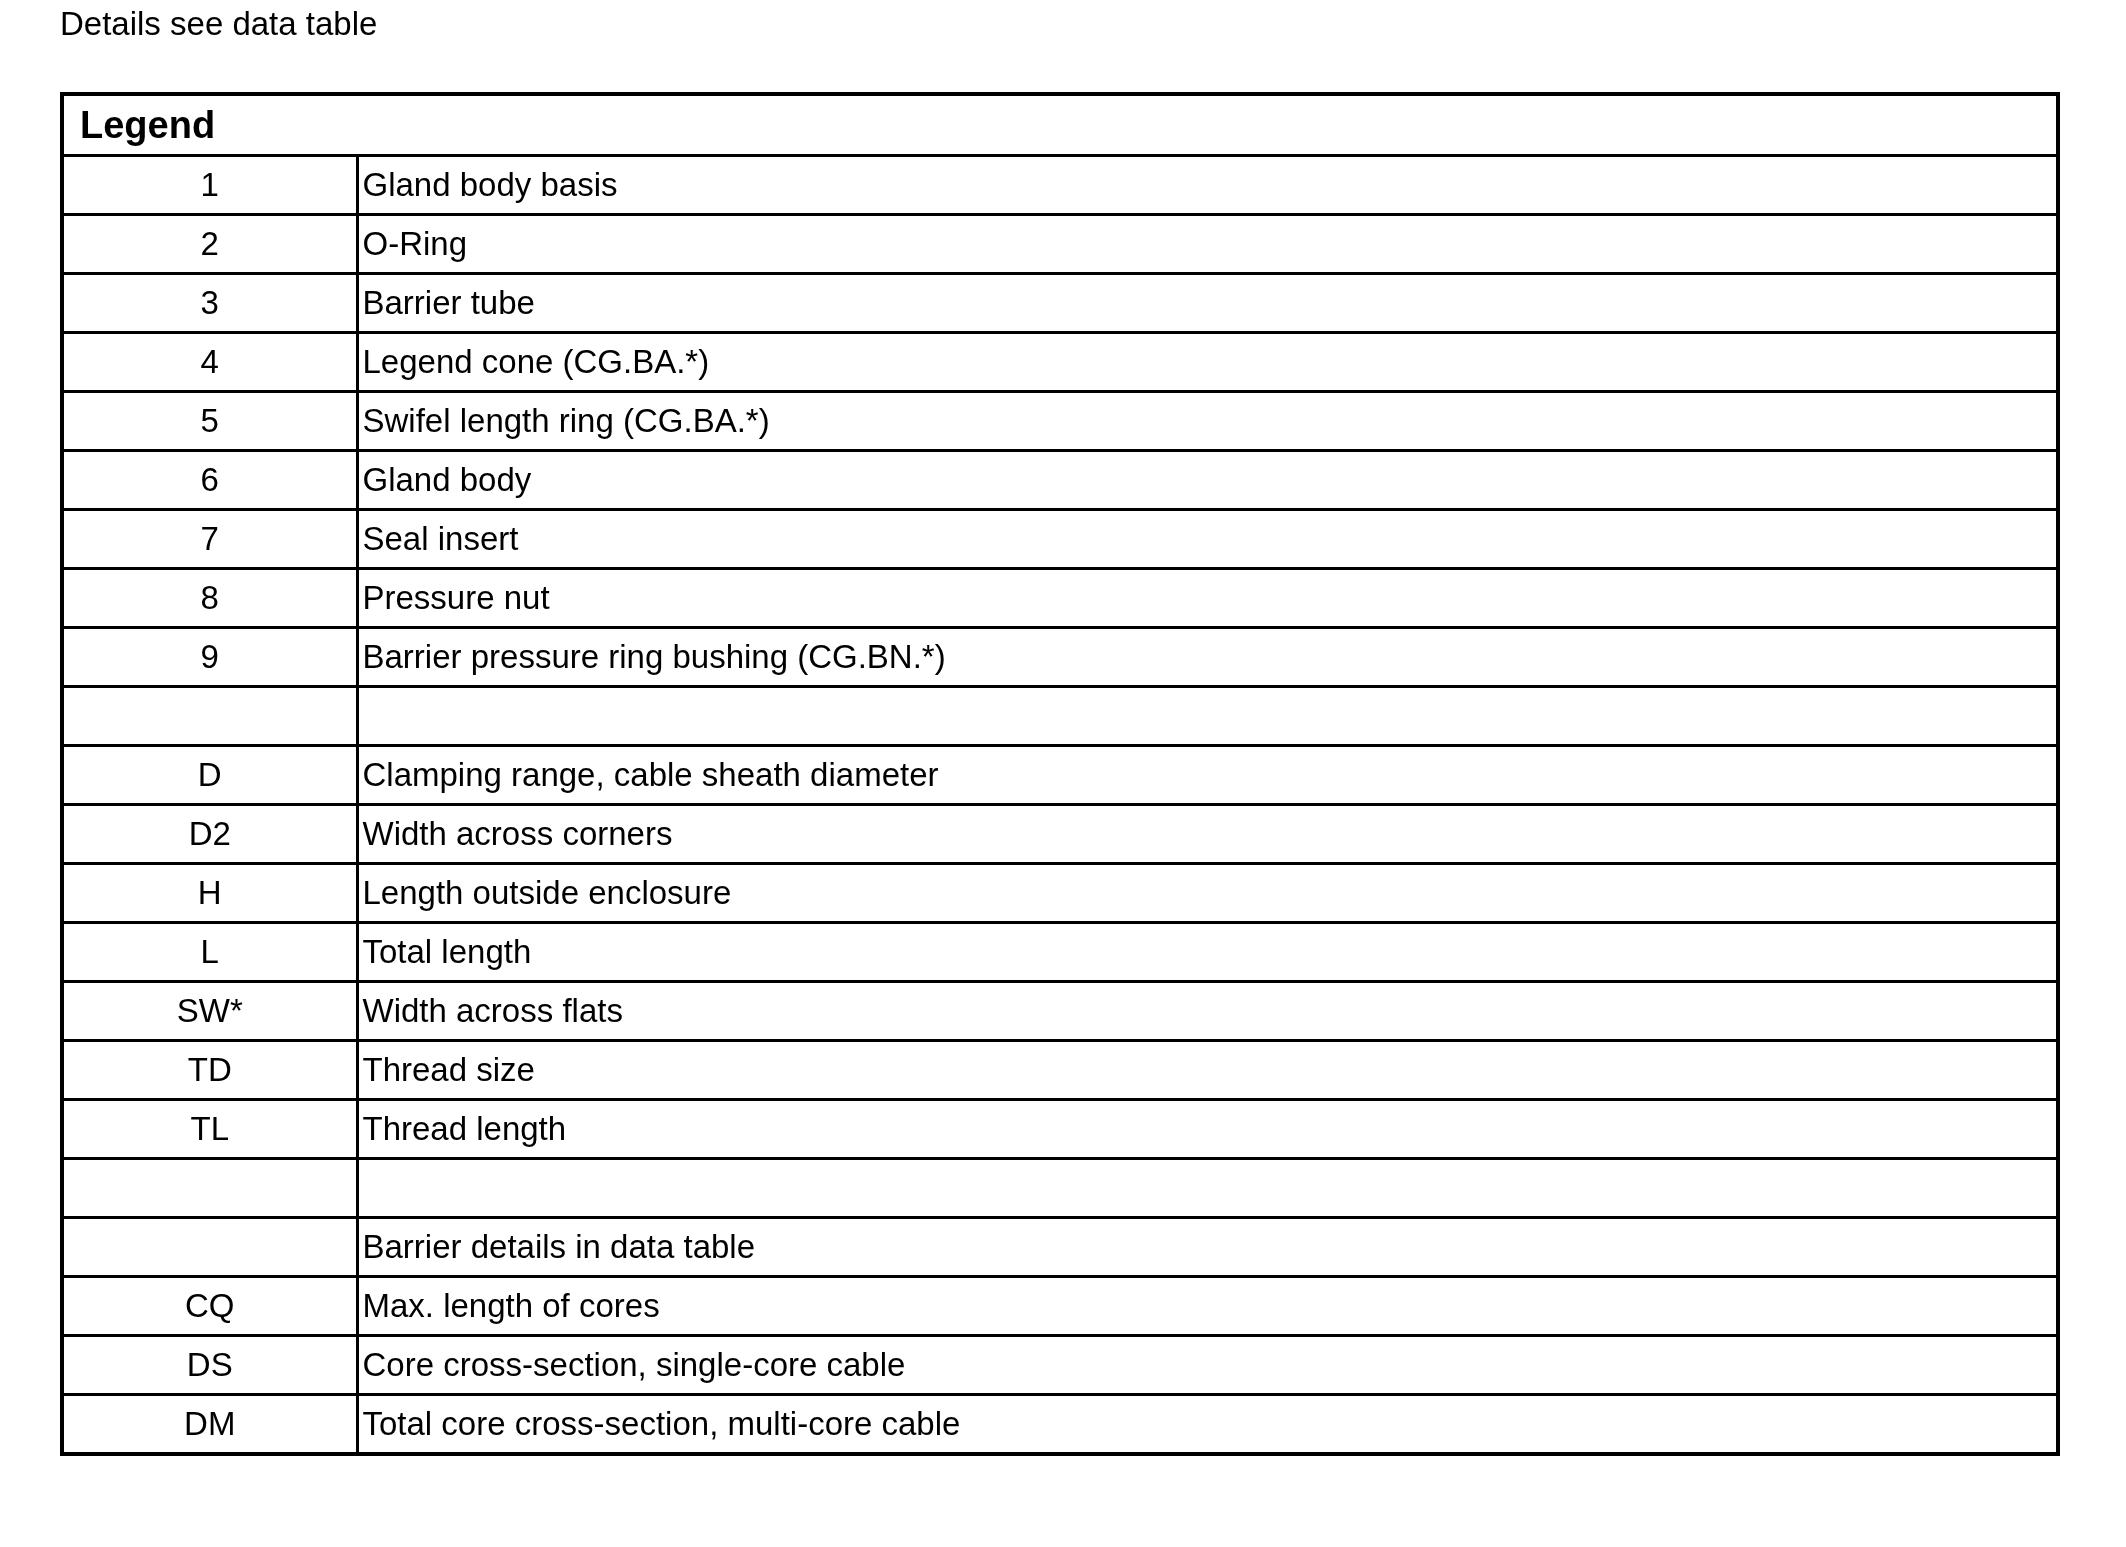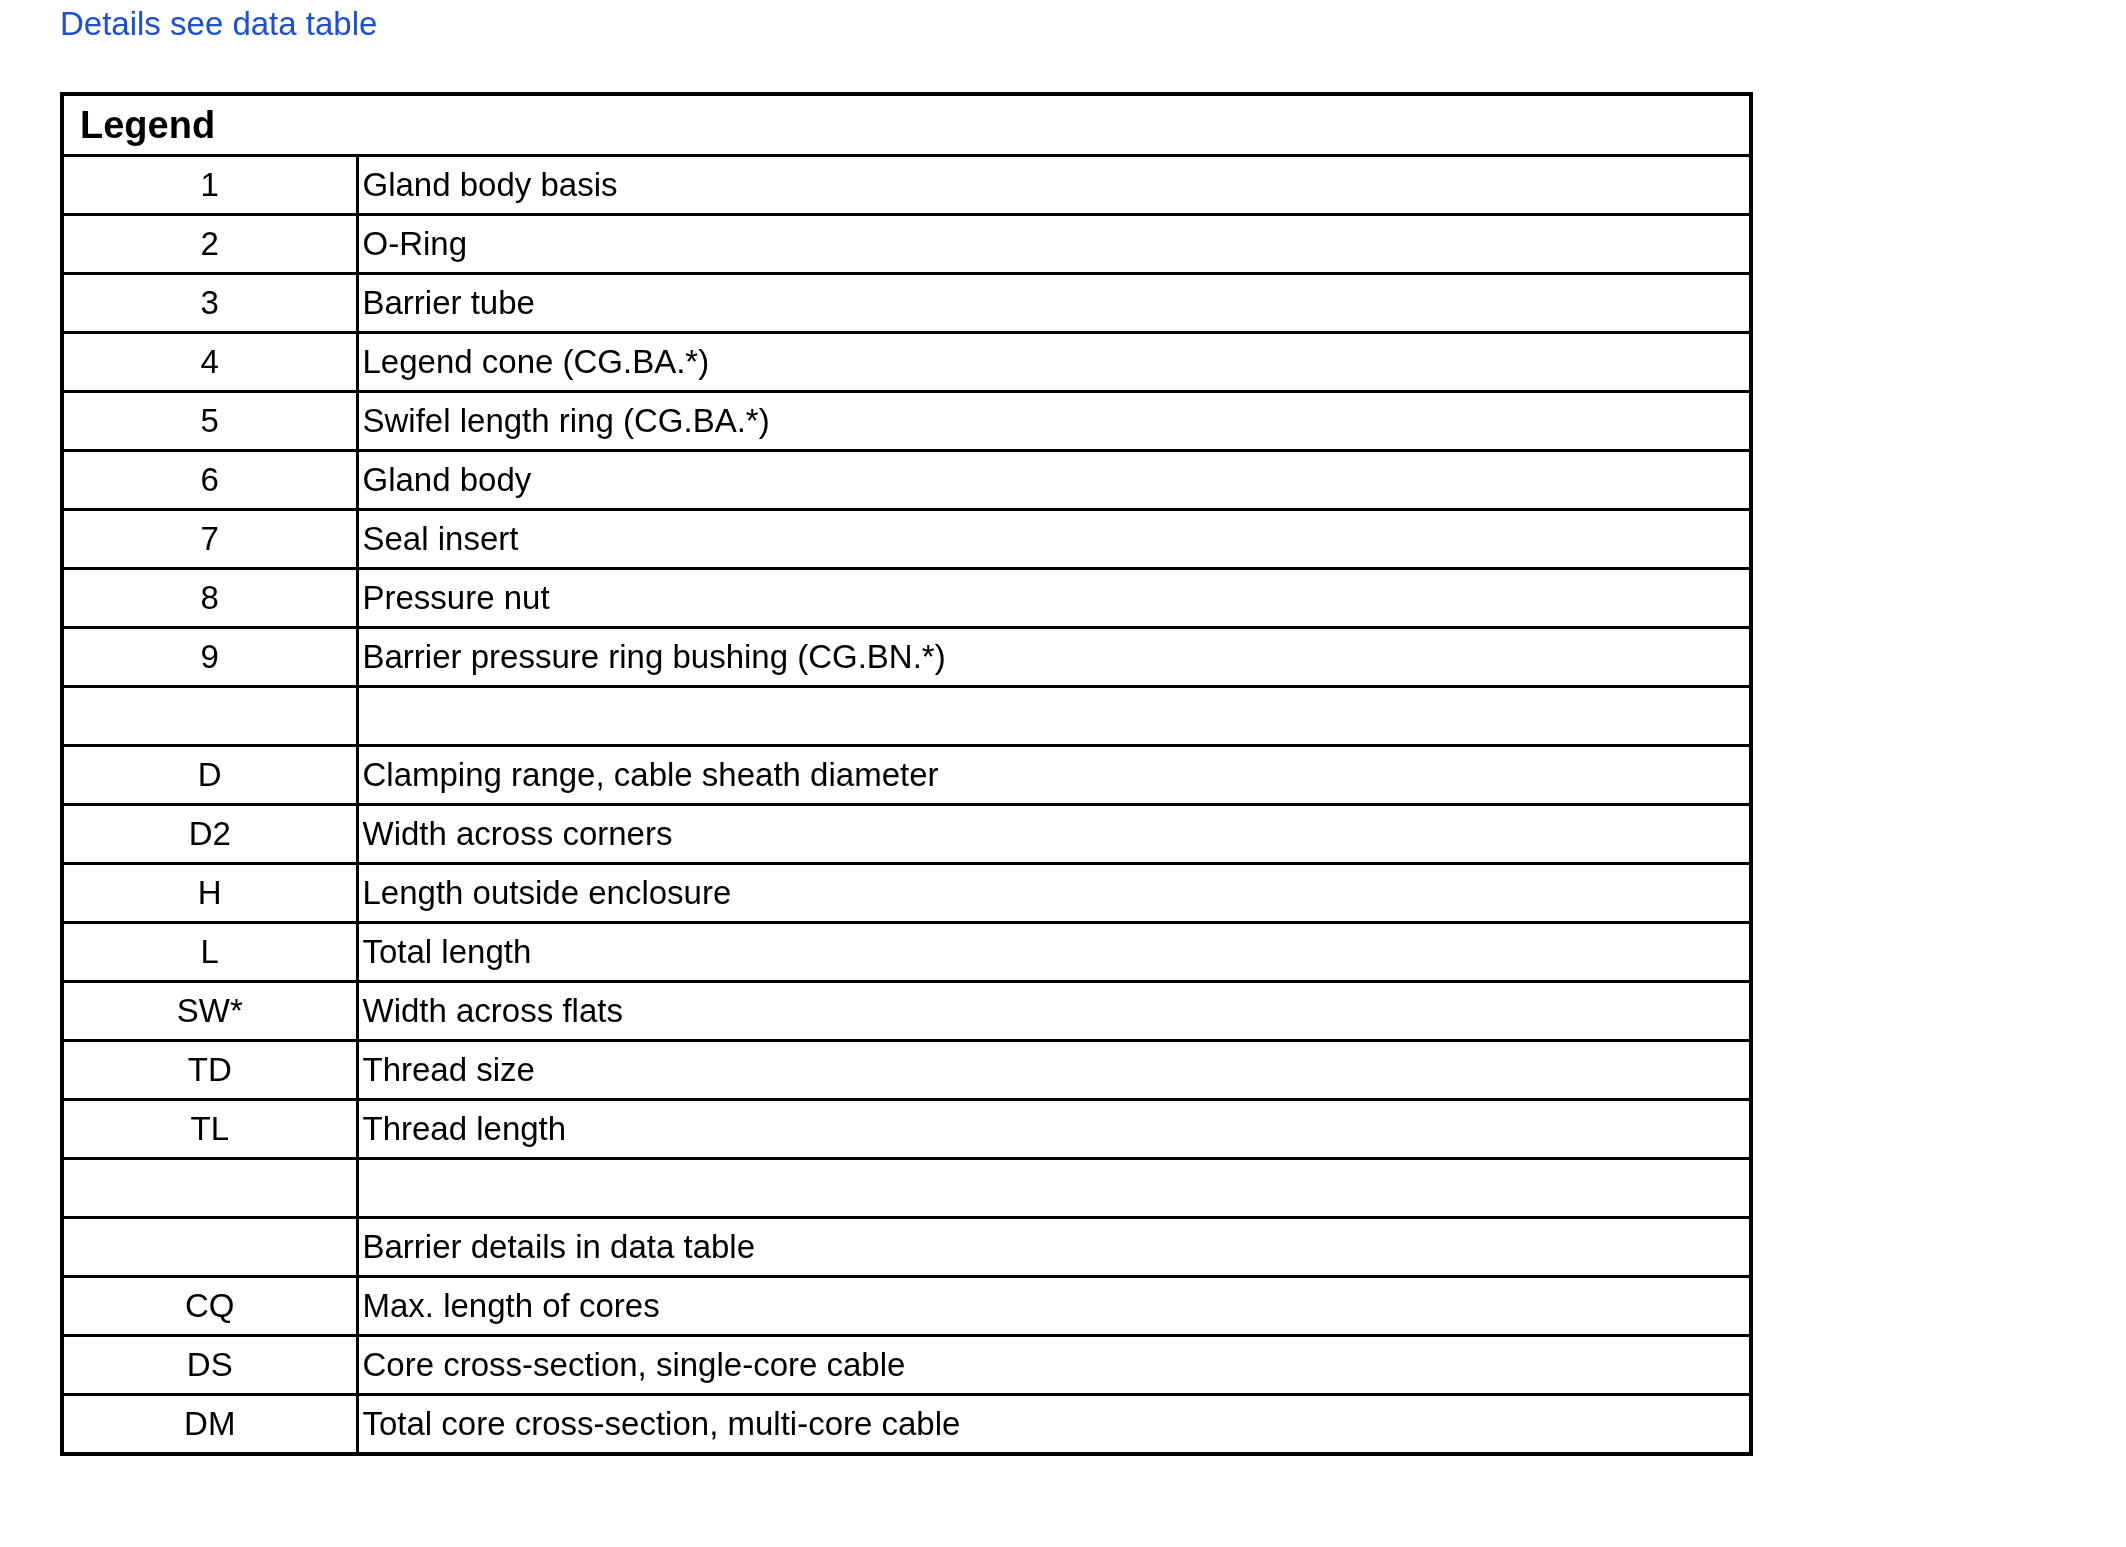--- a/index.html
+++ b/index.html
@@ -14,28 +14,28 @@
     overflow: hidden;
     font-family: "Liberation Sans", sans-serif;
     color: #000000;
   }
   .note {
     position: absolute;
     left: 60px;
     top: 5px;
     font-size: 33px;
     line-height: 1.15;
-    color: #1d4ed8;
+    color: #000000;
     white-space: nowrap;
   }
   table.legend {
     position: absolute;
     left: 60px;
     top: 92px;
-    width: 1693px;
+    width: 2000px;
     border-collapse: collapse;
     table-layout: fixed;
     border: 4px solid #000000;
   }
   table.legend col.key-col   { width: 295px; }
   table.legend th.table-title {
     height: 58px;
     font-size: 38px;
     font-weight: bold;
     text-align: left;

